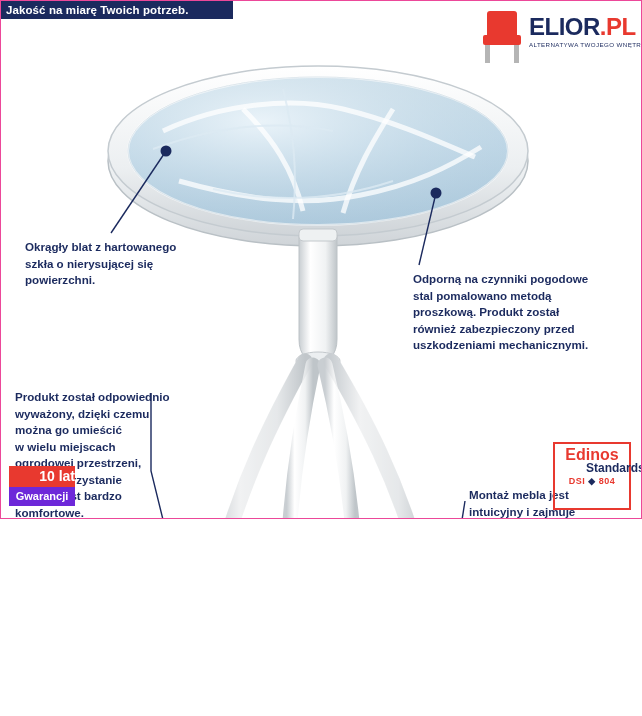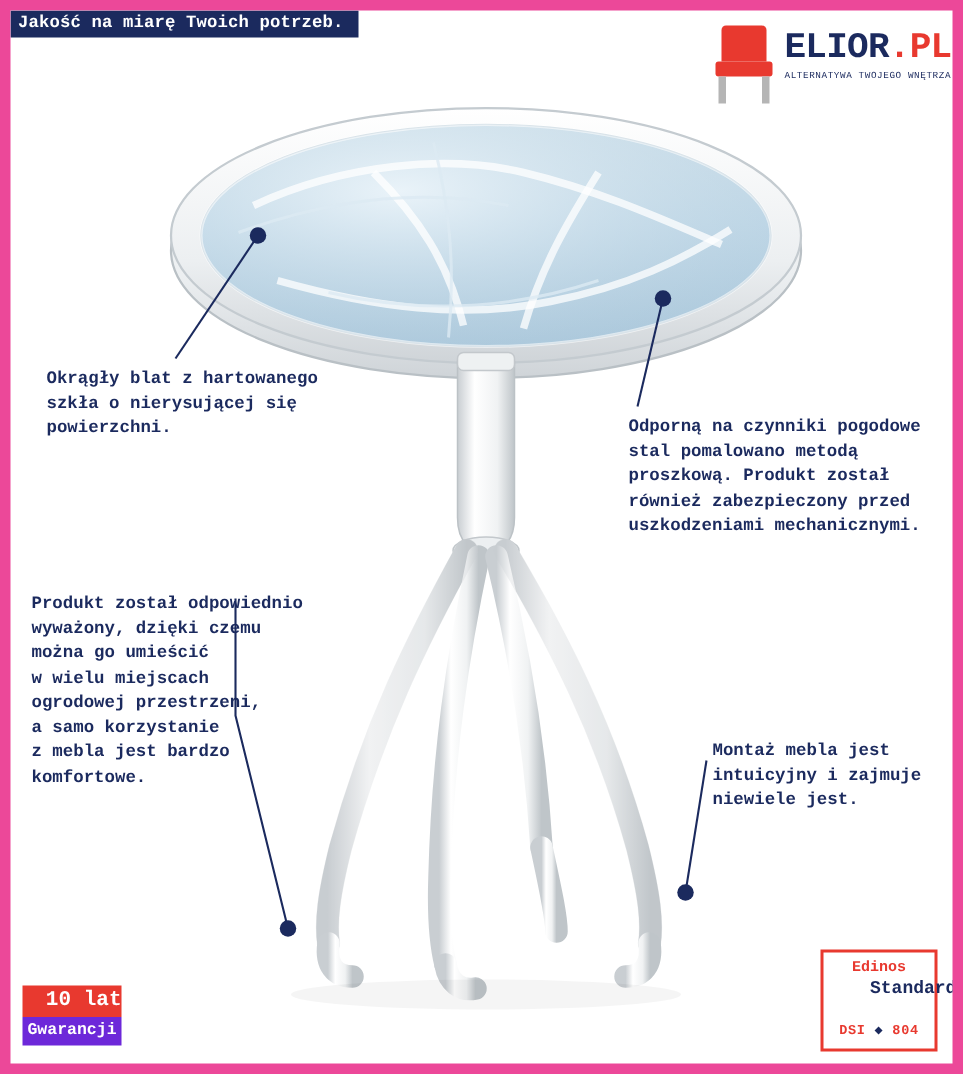--- a/index.html
+++ b/index.html
@@ -3,26 +3,26 @@
 <meta charset="utf-8">
 <style>
   html, body {
     margin: 0;
     padding: 0;
     background: #ffffff;
   }
   #page {
     position: relative;
     width: 642px;
-    height: 716px;
+    height: 519px;
     background: #ffffff;
-    border: 7px solid #ec4899;
+    border: 1px solid #ec4899;
     box-sizing: border-box;
     overflow: hidden;
-    font-family: Liberation Mono, monospace;
+    font-family: Liberation Sans, sans-serif;
   }
 
   
   .top-banner {
     position: absolute;
     left: 0;
     top: 0;
     width: 232px;
     height: 18px;
     background: #1b2a5e;
@@ -172,38 +172,38 @@
     right: 10px;
     bottom: 8px;
     width: 78px;
     height: 68px;
     border: 2px solid #e8392f;
     box-sizing: border-box;
     text-align: center;
   }
   .edinos-name {
     color: #e8392f;
-    font-size: 10px;
+    font-size: 16px;
     font-weight: bold;
     margin-top: 3px;
     line-height: 15px;
   }
   .edinos-std {
     color: #1b2a5e;
     font-size: 12px;
     font-weight: bold;
     line-height: 13px;
     padding-left: 31px;
   }
   .edinos-dsi {
     color: #e8392f;
     font-size: 9px;
     font-weight: bold;
     letter-spacing: 0.5px;
-    margin-top: 16px;
+    margin-top: 1px;
   }
   .edinos-dsi .sep { color: #1b2a5e; }
 </style>
 </head>
 <body>
 
 <div id="page">
 
   <div class="top-banner">Jakość na miarę Twoich potrzeb.</div>
 

